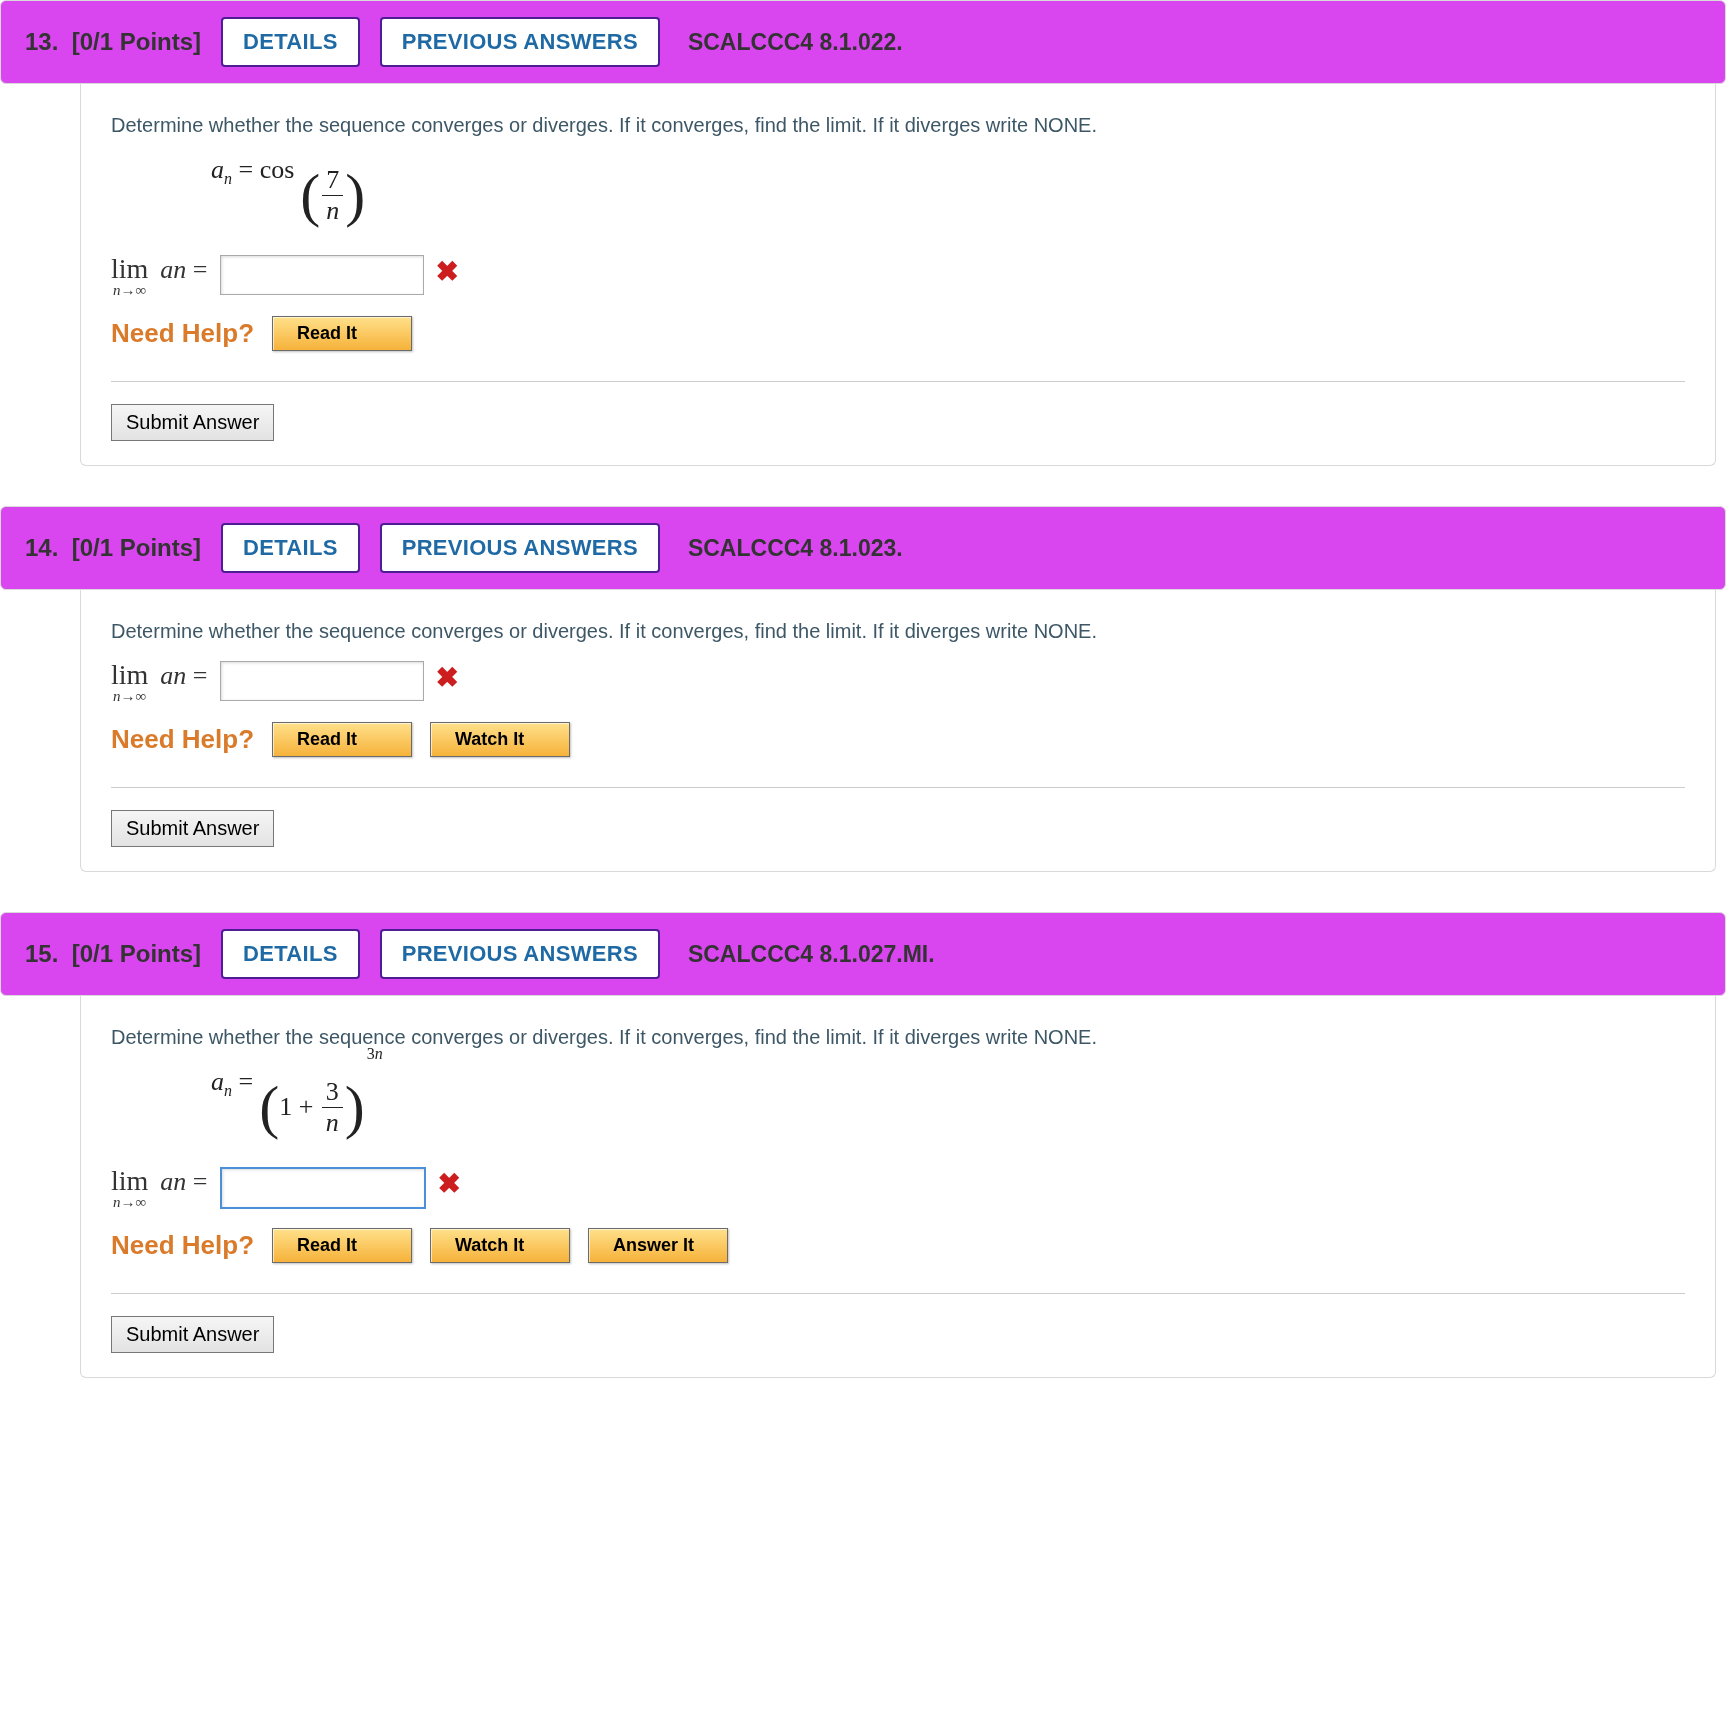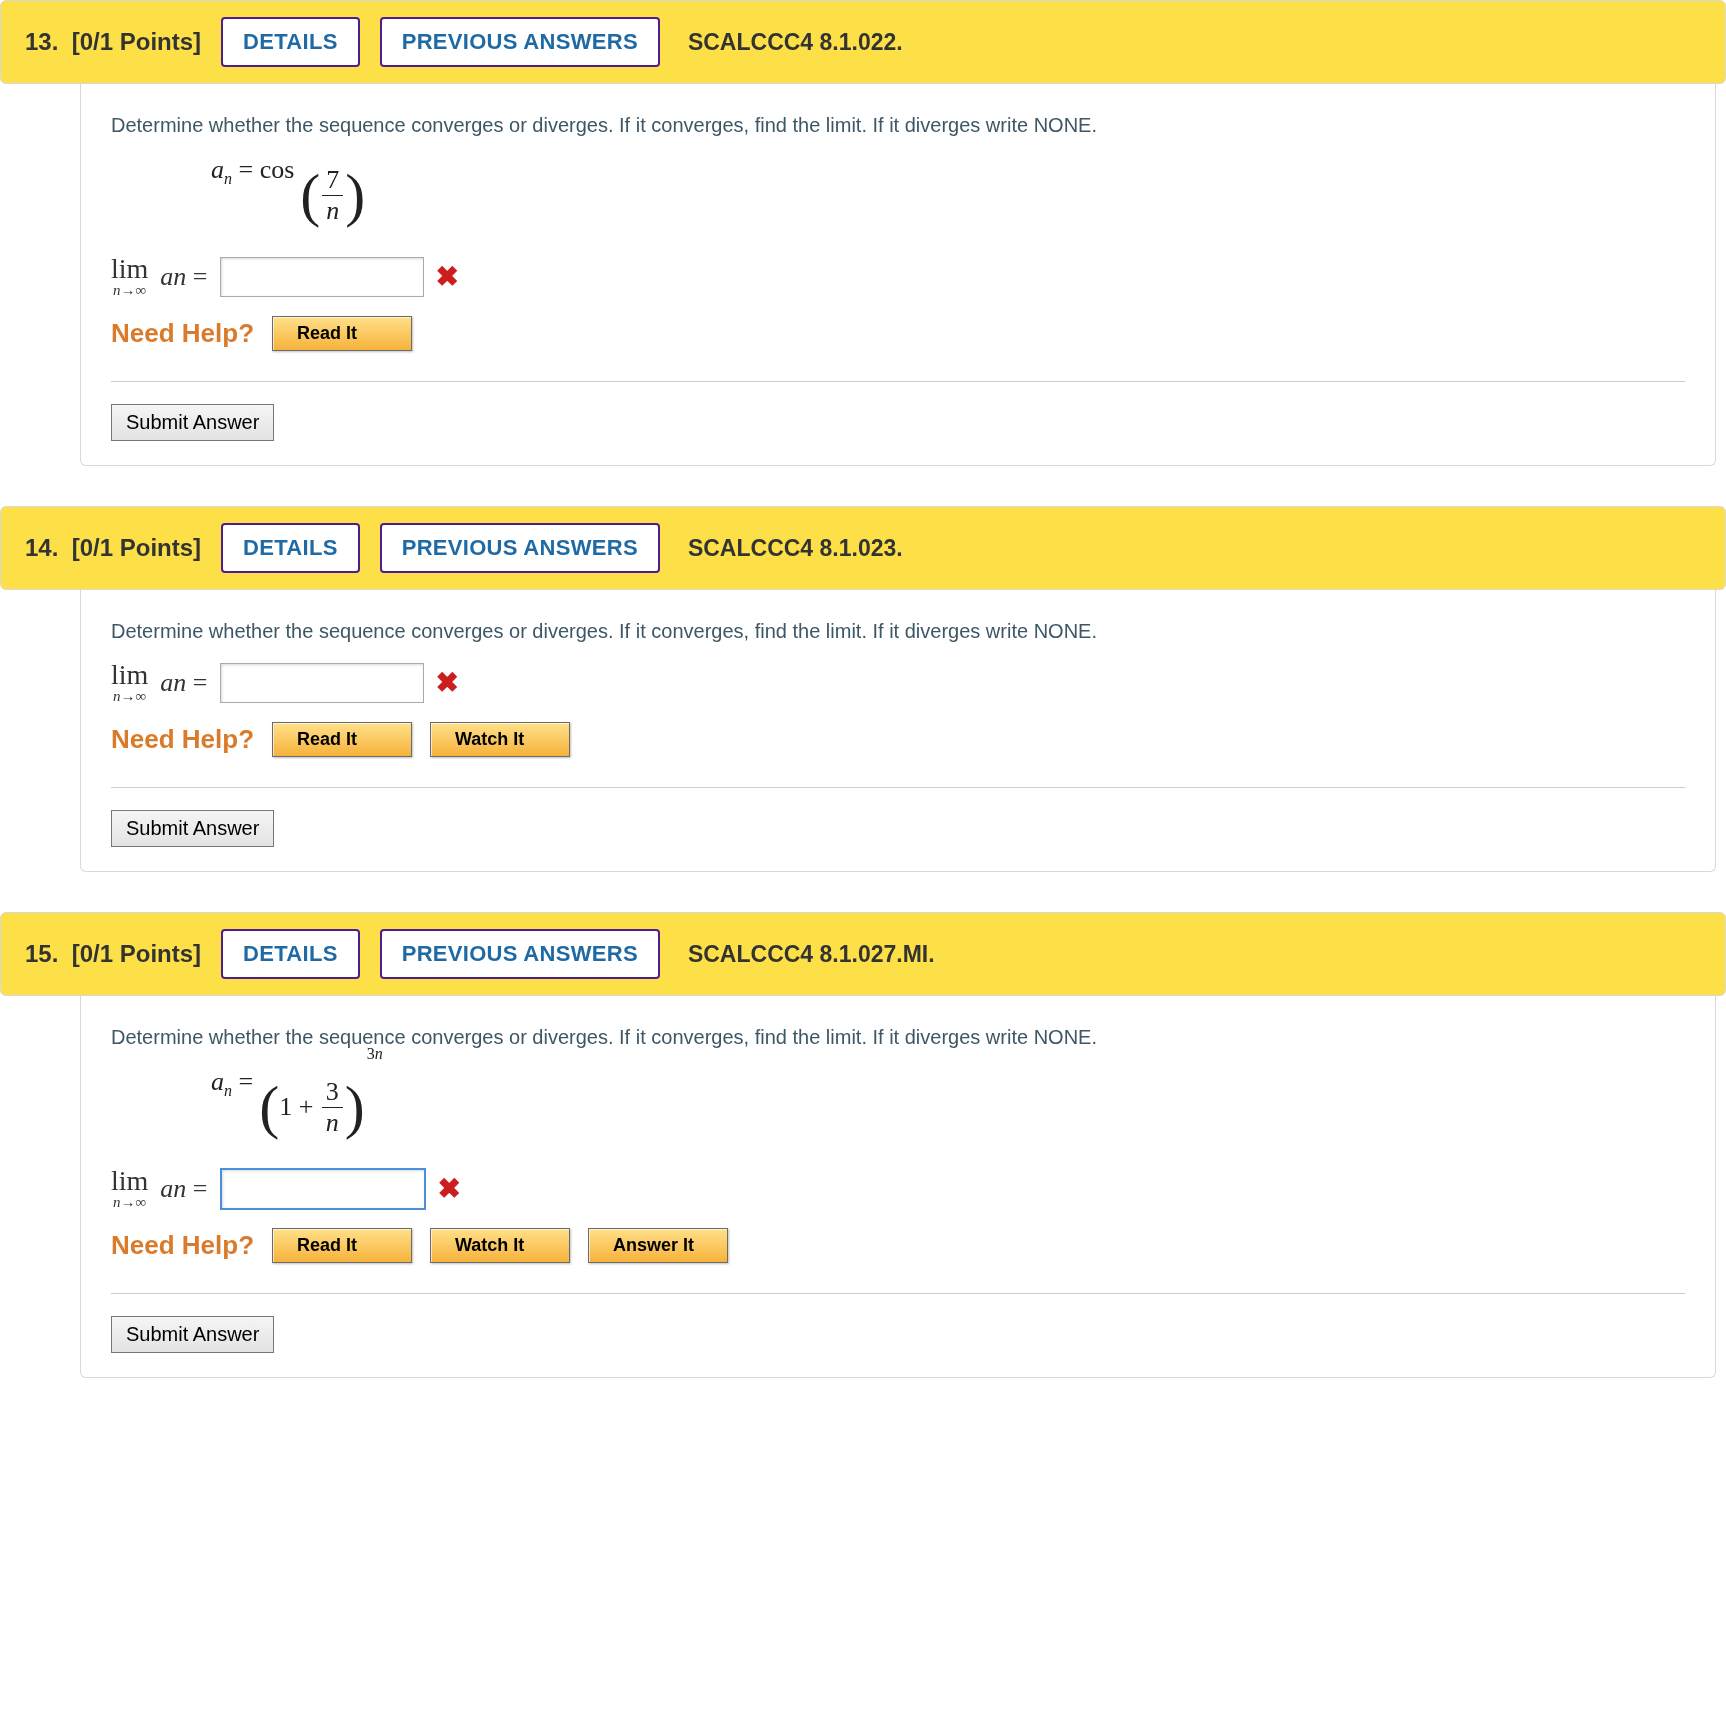--- a/index.html
+++ b/index.html
@@ -7,21 +7,21 @@
     padding: 0;
     background: #ffffff;
     font-family: "Lucida Grande", "Lucida Sans Unicode", Verdana, Arial, sans-serif;
     font-size: 22px;
     color: #333;
   }
   .question {
     margin-bottom: 40px;
   }
   .qheader {
-    background: #fde047;
+    background: #d946ef;
     border: 1px solid #d9d9d9;
     border-radius: 6px;
     padding: 16px 24px;
     display: flex;
     align-items: center;
     gap: 20px;
     flex-wrap: wrap;
   }
   .qheader .num-points {
     font-weight: 700;
@@ -90,21 +90,21 @@
     font-style: normal;
     line-height: 1;
     vertical-align: middle;
     margin: 0 2px;
   }
   .frac .top { border-bottom: 1.5px solid #222; padding: 0 4px 2px; font-style: italic;}
   .frac .bot { padding-top: 2px; font-style: italic;}
   .frac .top.up, .frac .bot.up { font-style: normal; }
   .limrow {
     display: flex;
-    align-items: center;
+    align-items: flex-start;
     gap: 12px;
     margin-bottom: 18px;
   }
   .limlabel {
     font-family: Georgia, "Times New Roman", serif;
     font-style: italic;
     display: inline-flex;
     flex-direction: column;
     align-items: center;
     line-height: 1;

